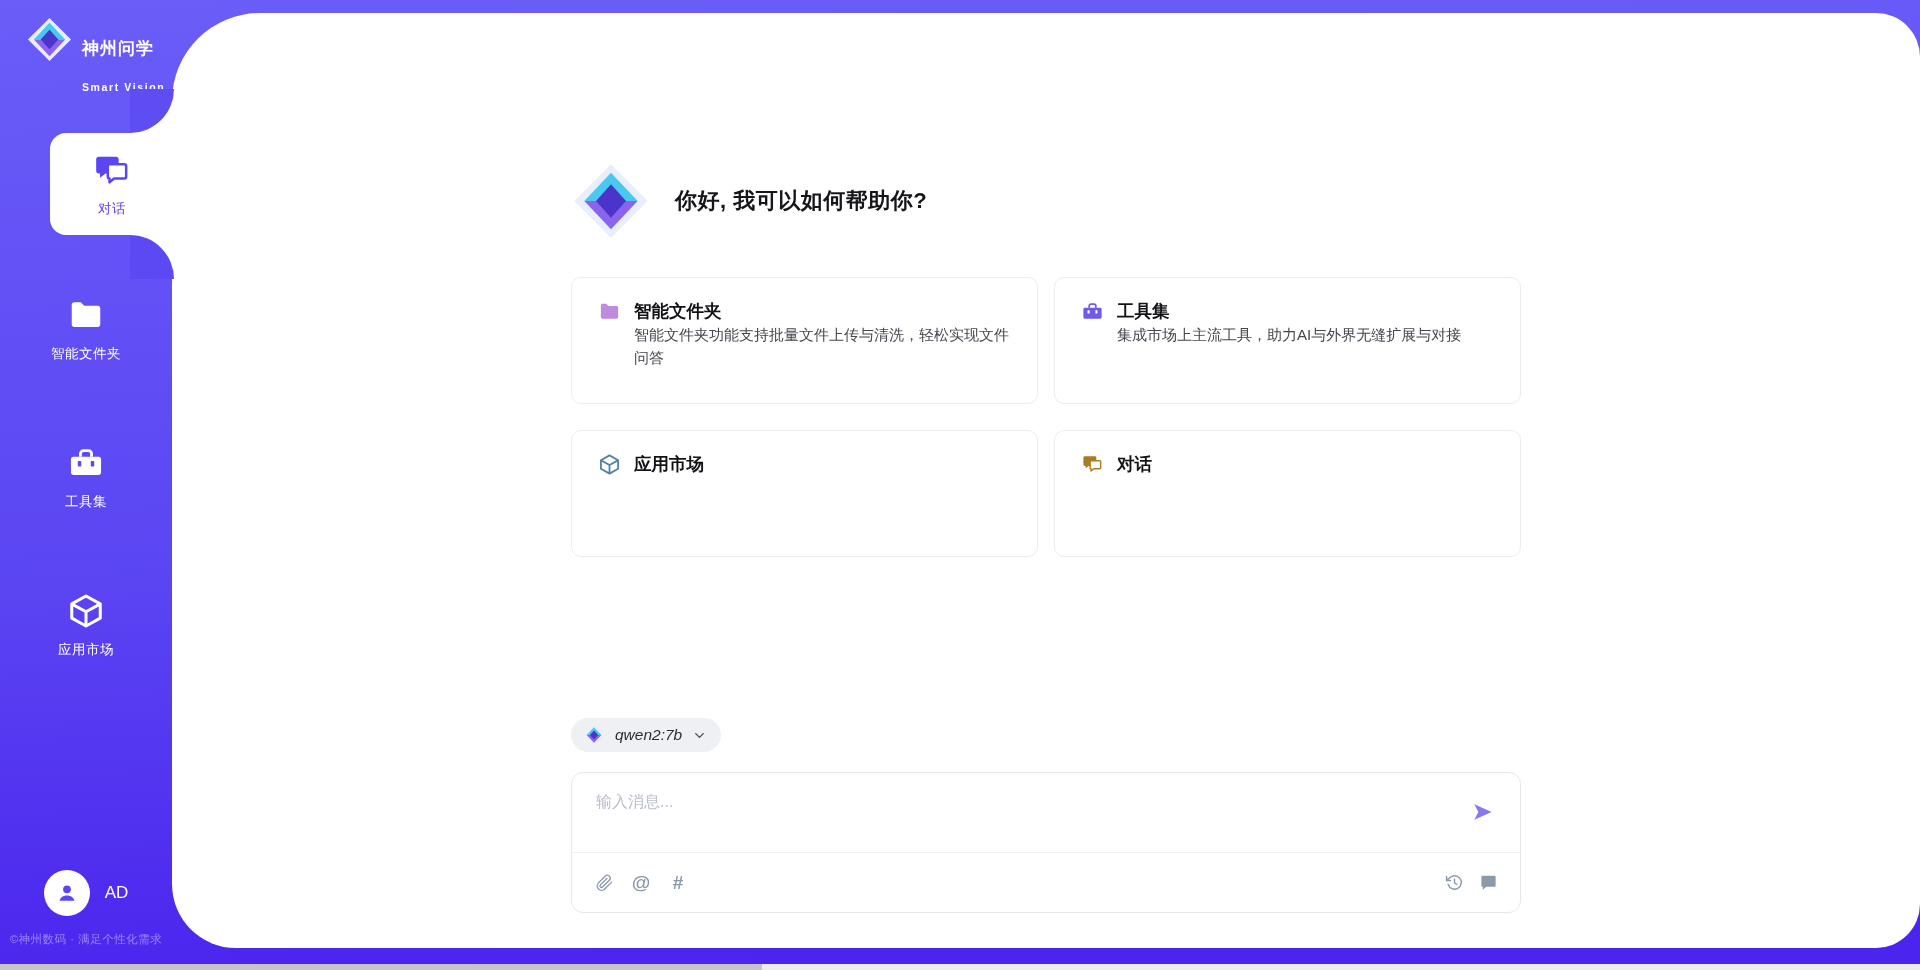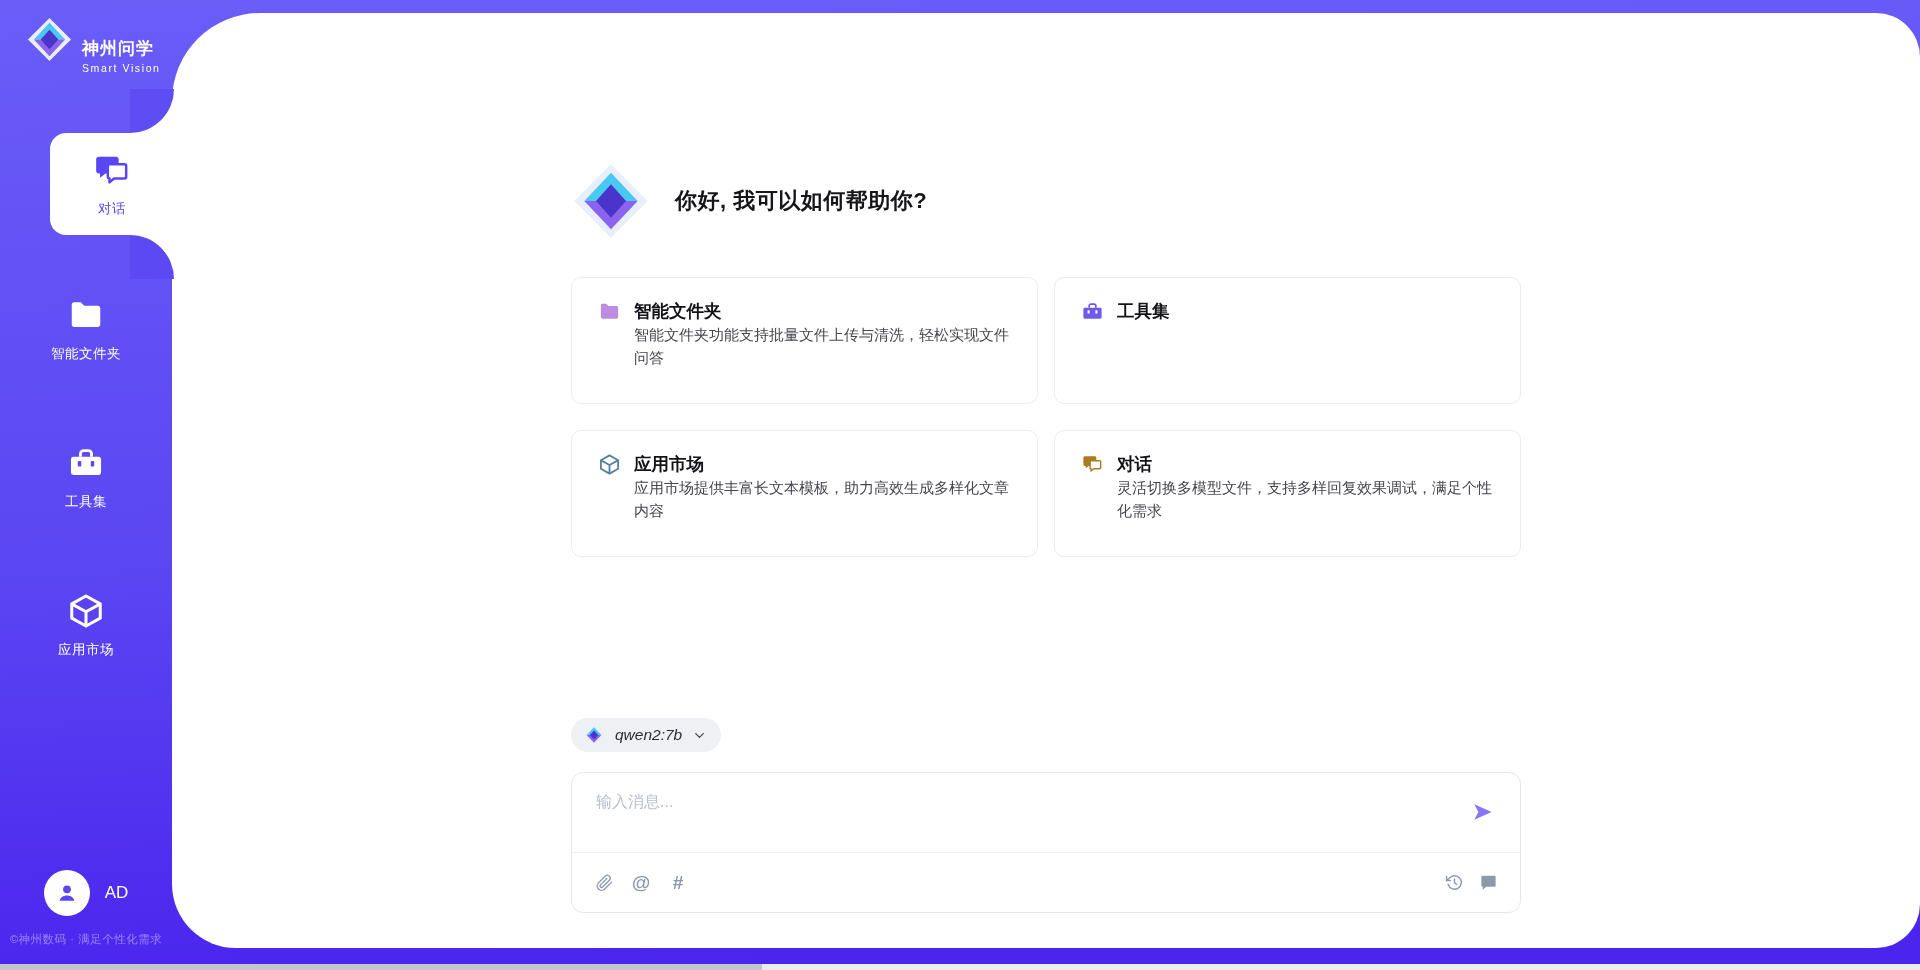--- a/index.html
+++ b/index.html
@@ -12,21 +12,21 @@
            background:#fff; border-radius:88px 44px 44px 64px;padding-left:36px; }
 
   
   .scroll-track { position:absolute; left:0; right:0; bottom:0; height:6px; background:#ececef; }
   .scroll-thumb { position:absolute; left:0; bottom:0; height:6px; width:762px; background:#c4c4ca; }
 
   
   .logo { position:absolute; left:26px; top:16px; display:flex; align-items:flex-start; gap:9px; color:#fff; }
   .logo svg { width:47px; height:47px; }
   .logo-name { font-size:17px; font-weight:700; letter-spacing:1px; margin-top:21px; }
-  .logo-sub  { font-size:10.5px; letter-spacing:1.6px; margin-top:2px; font-weight:400; }
+  .logo-sub  { font-size:10.5px; letter-spacing:1.6px; margin-top:21px; font-weight:700; }
 
   .tab { position:absolute; left:50px; top:133px; width:124px; height:102px; background:#fff;
          border-radius:16px 0 0 16px; display:flex; flex-direction:column; align-items:center;
          justify-content:center; gap:9px; color:#5b46f3; cursor:pointer; }
   .tab svg { width:40px; height:40px; }
   .tab .nav-label { color:#5b46f3; }
   .conn { position:absolute; left:130px; width:44px; height:44px; background:#fff; }
   .conn.top { top:89px; }  .conn.top::before  { content:""; position:absolute; inset:0; background:#5f4df4; border-bottom-right-radius:44px; }
   .conn.bot { top:235px; } .conn.bot::before  { content:""; position:absolute; inset:0; background:#5d49f3; border-top-right-radius:44px; }
 
@@ -176,38 +176,37 @@
           </div>
           <div class="card-desc">智能文件夹功能支持批量文件上传与清洗，轻松实现文件问答</div>
         </div>
         <div class="card">
           <div class="card-head">
             <svg class="c-brief">
                 <use href="#sym-briefcase"></use>
               </svg>
             <div class="card-title">工具集</div>
           </div>
+          <div class="card-desc">集成市场上主流工具，助力AI与外界无缝扩展与对接</div>
         </div>
         <div class="card">
           <div class="card-head">
             <svg class="c-cube">
                 <use href="#sym-cube"></use>
               </svg>
             <div class="card-title">应用市场</div>
           </div>
-          <div class="card-desc">应用市场提供丰富长文本模板，助力高效生成多样化文章内容</div>
         </div>
         <div class="card">
           <div class="card-head">
             <svg class="c-chat">
                 <use href="#sym-chat"></use>
               </svg>
             <div class="card-title">对话</div>
           </div>
-          <div class="card-desc">灵活切换多模型文件，支持多样回复效果调试，满足个性化需求</div>
         </div>
       </div>
 
       <div class="model-row">
         <div class="pill">
           <svg class="dia">
               <use href="#sym-diamond"></use>
             </svg>
           <span class="pill-label">qwen2:7b</span>
           <svg class="chev">

